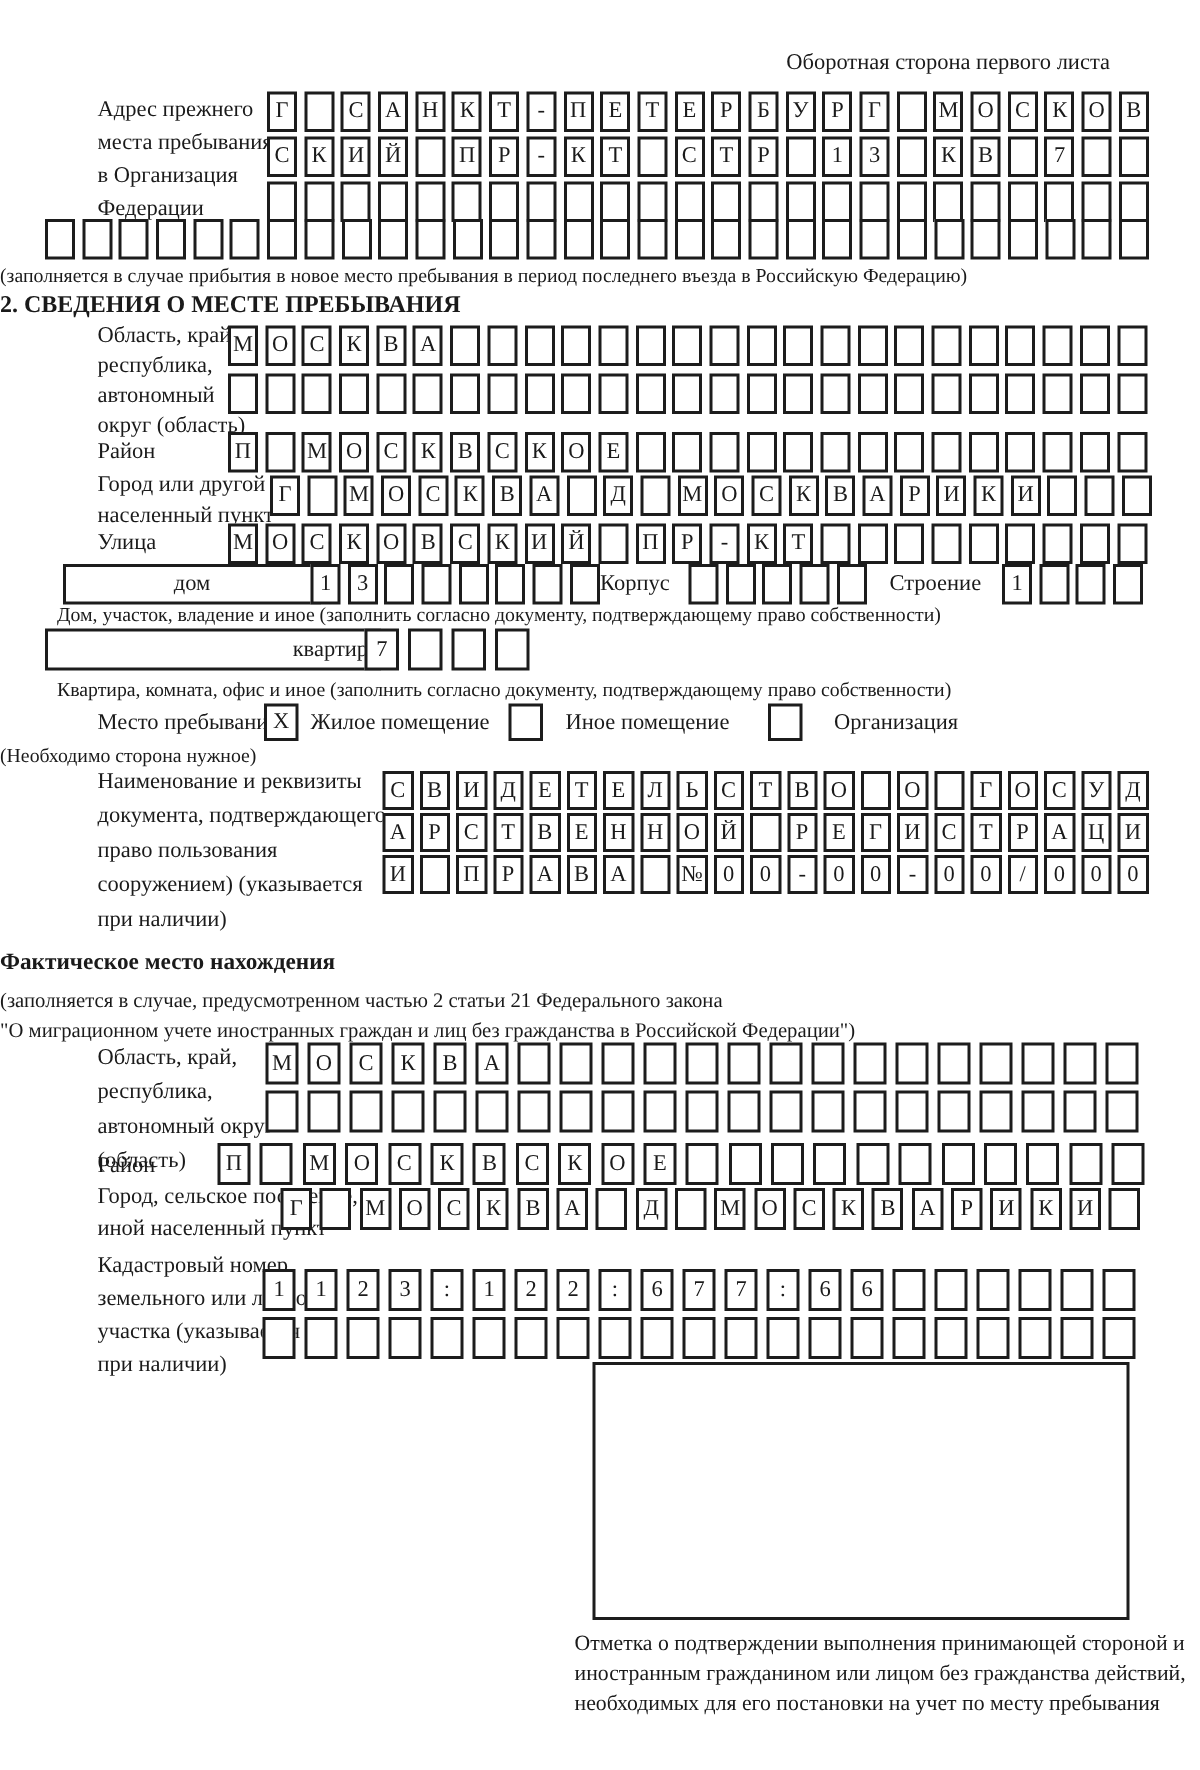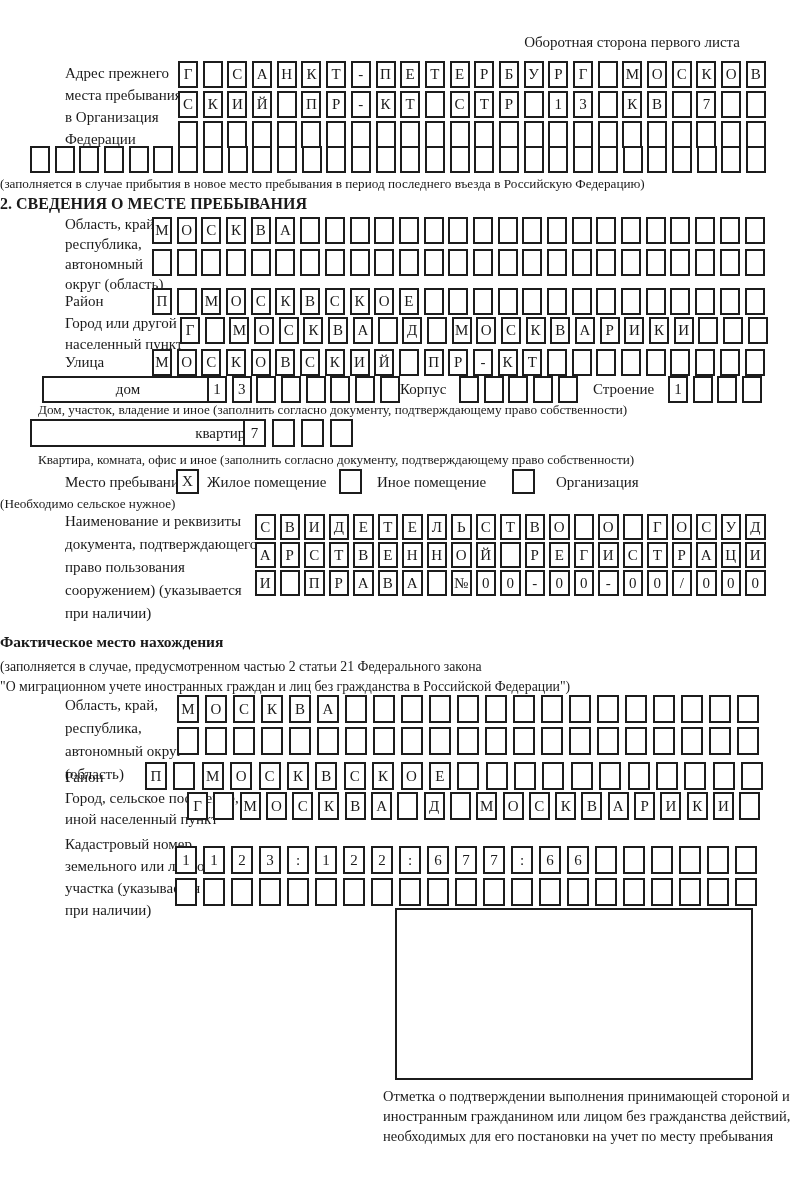--- a/index.html
+++ b/index.html
@@ -355,21 +355,21 @@
     </div>
   <div class="abs small" style="left:38px; top:452px;">Квартира, комната, офис и иное (заполнить согласно документу, подтверждающему право собственности)</div>
 
   <div class="abs lbl" style="left:65px; top:472px;">Место пребывания:</div>
   <span class="abs ckb" style="left:176px; top:469px;">X</span>
   <div class="abs lbl" style="left:207px; top:472px;">Жилое помещение</div>
   <span class="abs ckb" style="left:339px; top:469px;"></span>
   <div class="abs lbl" style="left:377px; top:472px;">Иное помещение</div>
   <span class="abs ckb" style="left:512px; top:469px;"></span>
   <div class="abs lbl" style="left:556px; top:472px;">Организация</div>
-  <div class="abs small center" style="left:0; top:496px; width:678px;">(Необходимо сельское нужное)</div>
+  <div class="abs small center" style="left:0; top:496px; width:678px;">(Необходимо сторона нужное)</div>
 
   <div class="abs lbl" style="left:65px; top:510px; line-height:23px;">
     <div>Наименование и реквизиты</div>
     <div>документа, подтверждающего</div>
     <div>право пользования</div>
     <div>сооружением) (указывается</div>
     <div>при наличии)</div>
   </div>
   <div class="abs gr gDoc" style="left:255px; top:514px;">
       <span class="cb">С</span>

